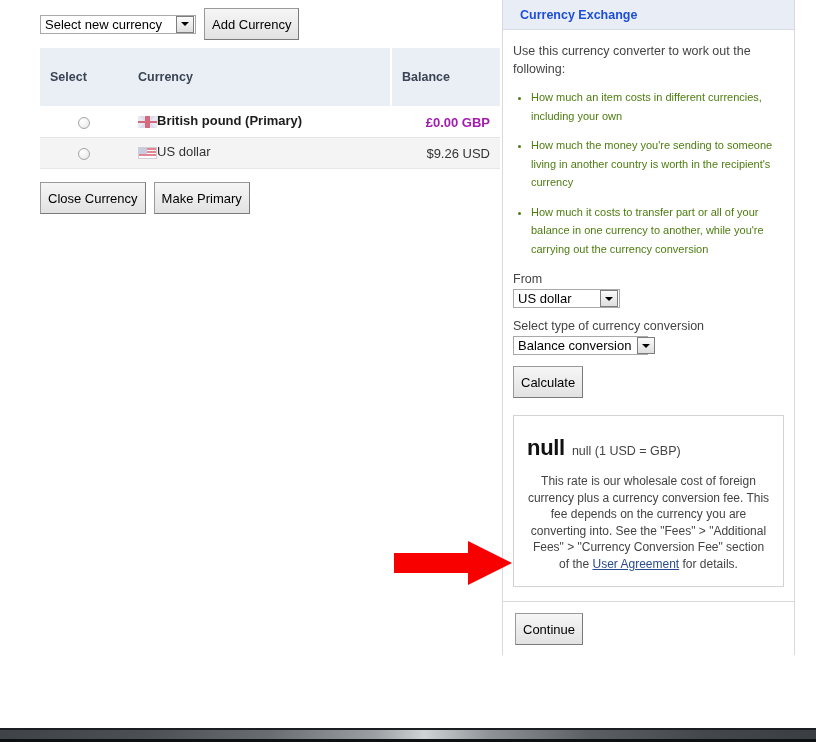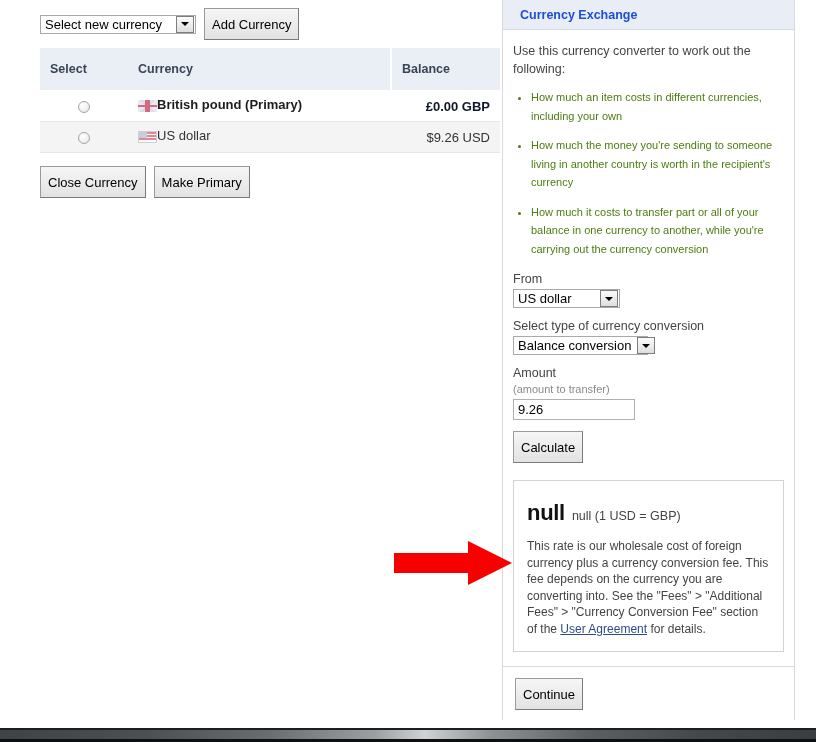--- a/index.html
+++ b/index.html
@@ -93,40 +93,40 @@
     border-collapse: collapse;
     table-layout: fixed;
   }
   table.currency-table thead th {
     background: #eaeff5;
     color: #3a4454;
     font-size: 12.5px;
     font-weight: bold;
     text-align: left;
     height: 26px;
-    padding: 8px 10px;
+    padding: 16px 10px;
     border-bottom: 1px solid #ffffff;
   }
   th.col-select { width: 68px; }
   th.col-currency { width: 242px; border-right: 2px solid #ffffff; }
   th.col-balance { text-align: right; padding-right: 12px; }
 
   table.currency-table tbody td {
     height: 30px;
     padding: 0 10px;
     font-size: 13px;
     border-bottom: 1px solid #e6e6e6;
     vertical-align: middle;
   }
   tr.row-alt td { background: #f4f4f4; }
   tr.row-plain td { background: #ffffff; }
 
   td.cell-select { text-align: center; }
   td.cell-balance { text-align: right; padding-right: 12px; white-space: nowrap; }
-  .bal-strong { font-weight: bold; color: #0f172a; }
+  .bal-strong { font-weight: bold; color: #a21caf; }
   .bal-plain { color: #333; }
 
   .radio {
     display: inline-block;
     width: 12px;
     height: 12px;
     border-radius: 50%;
     border: 1px solid #a6a6a6;
     background: radial-gradient(circle at 35% 30%, #ffffff 0%, #f0f0f0 60%, #dcdcdc 100%);
     box-sizing: border-box;
@@ -268,20 +268,21 @@
     letter-spacing: -0.3px;
   }
   .result-rate {
     font-size: 12.5px;
     color: #444;
   }
   .result-note {
     font-size: 12px;
     line-height: 16.5px;
     color: #444;
+    text-align: center;
   }
   .result-note a {
     color: #2a4b8d;
     text-decoration: underline;
   }
 
   .panel-footer {
     border-top: 1px solid #d9d9d9;
     padding: 11px 10px 10px 12px;
     margin-top: 14px;
@@ -407,25 +408,20 @@
     </div>
 
     <div class="field-block">
       <div class="field-label">Select type of currency conversion</div>
       <div class="fauxselect" style="width:135px;">
         <span class="sel-text">Balance conversion</span>
         <span class="sel-arrow"></span>
       </div>
     </div>
 
-    <div class="field-block">
-      <div class="field-label">Amount</div>
-      <div class="field-sub">(amount to transfer)</div>
-      <input class="textbox" type="text" value="9.26" style="">
-    </div>
 
 
     <button class="btn">Calculate</button>
 
     <div class="result-box">
       <div class="result-head">
         <span class="result-amount">null</span>
         <span class="result-rate"><span>null</span> <span>(1 USD =  GBP)</span></span>
       </div>
       <div class="result-note"><span>This rate is our wholesale cost of foreign currency plus a currency conversion fee. This fee depends on the currency you are converting into. See the "Fees" &gt; "Additional Fees" &gt; "Currency Conversion Fee" section of the </span><a href="#">User Agreement</a><span> for details.</span></div>

